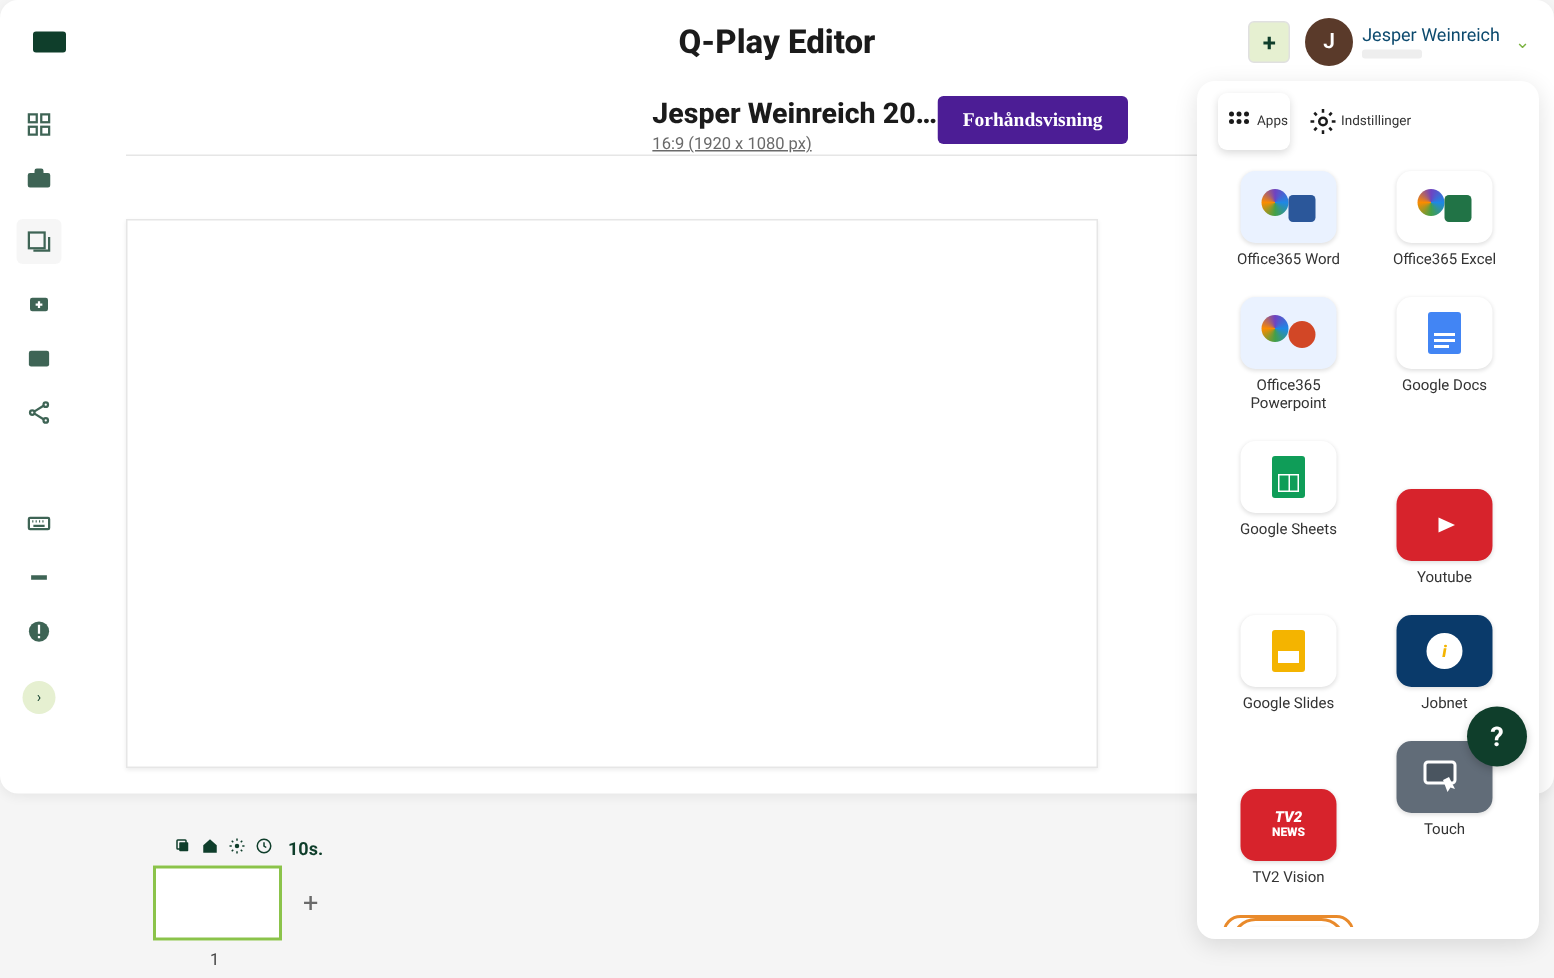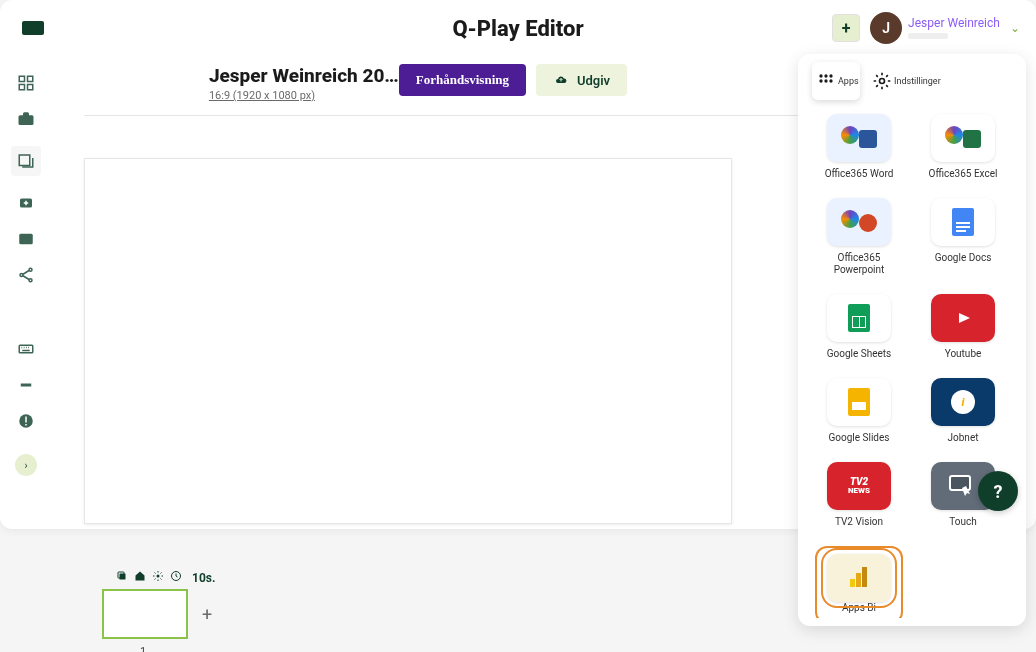--- a/index.html
+++ b/index.html
@@ -34,41 +34,41 @@
   width:28px; height:28px; background:#e6f0d1; border:1px solid #e0e0e0;
   border-radius:4px; display:flex; align-items:center; justify-content:center;
   color:#0f3e2b; font-weight:700; cursor:pointer;
 }
 .avatar {
   width:32px; height:32px; border-radius:50%; background:#5a3a2a;
   color:#fff; display:flex; align-items:center; justify-content:center;
   font-weight:600; font-size:14px;
 }
 .user-wrap{display:flex;align-items:center;gap:6px;cursor:pointer;}
-.user-name { font-size:12px; color:#8b5cf6; line-height:1.1;}
+.user-name { font-size:12px; color:#0c4a6e; line-height:1.1;}
 .user-sub  { width:40px;height:6px;background:#eee;border-radius:2px;margin-top:2px;}
 .chev{color:#7cb342;font-size:12px;margin-left:4px;}
 
 .sidebar {
   position:absolute; top:56px; left:0; width:52px; bottom:0;
   display:flex; flex-direction:column; align-items:center; gap:18px; padding-top:18px;
 }
 .side-icon{width:18px;height:18px;color:#0f3e2b;opacity:.8;display:flex;align-items:center;justify-content:center;cursor:pointer;}
 .side-icon.active{background:#f5f5f5;border-radius:4px;padding:6px;width:30px;height:30px;}
 .side-spacer{height:20px;}
 .side-expand{
   width:22px;height:22px;border-radius:50%;background:#e6f0d1;color:#0f3e2b;
   font-size:10px;display:flex;align-items:center;justify-content:center;cursor:pointer;margin-top:6px;
 }
 
 .main {
   position:absolute; top:56px; left:60px; right:0; bottom:0;
   padding:8px 24px 0 24px;
 }
-.titlebar{display:flex;align-items:flex-start;justify-content:center;border-bottom:1px solid #e6e6e6;padding-bottom:13px;}
+.titlebar{display:flex;align-items:flex-start;justify-content:flex-end;border-bottom:1px solid #e6e6e6;padding-bottom:1px;}
 .doc-title{font-size:19px;font-weight:800;color:#1b1b1b;}
 .doc-sub{font-size:11px;color:#6a6a6a;margin-top:2px;text-decoration:underline;}
 .title-buttons{display:flex;gap:10px;margin-right:260px;}
 .btn{height:32px;padding:0 16px;border-radius:4px;font-size:13px;font-weight:600;display:flex;align-items:center;gap:8px;cursor:pointer;border:1px solid transparent;}
 .btn-primary{background:#4c1d95;color:#fff;font-family:Liberation Serif, serif;}
 .btn-light{background:#eef3de;color:#0f3e2b;}
 .cloud-icon{width:16px;height:12px;}
 
 .canvas{
   margin-top:42px;width:648px;height:366px;background:#fff;
@@ -118,21 +118,21 @@
 
 .fab{
   position:absolute;right:18px;bottom:18px;width:40px;height:40px;border-radius:50%;
   background:#0f3e2b;color:#fff;display:flex;align-items:center;justify-content:center;
   font-size:18px;font-weight:700;cursor:pointer;box-shadow:0 2px 6px rgba(0,0,0,0.2);
 }
 
 
 .tile-white{background:#fff;color:#333;}
 .tile-light{background:#eaf2ff;}
-.tile-red{background:#d7232c;}
+.tile-red{background:#d7232c;margin-top:32px;}
 .tile-navy{background:#0a3a6a;}
 .tile-grey{background:#616c78;}
 .tile-cream{background:#f9f2da;}
 .mini{position:absolute;width:18px;height:18px;border-radius:3px;}
 </style>
 </head>
 <body>
 <div class="app">
 
 <div class="header">
@@ -213,27 +213,20 @@
 </div>
 
 <div class="main">
   <div class="titlebar">
     <div>
       <div class="doc-title">Jesper Weinreich 20…</div>
       <div class="doc-sub">16:9 (1920 x 1080 px)</div>
     </div>
     <div class="title-buttons">
       <div class="btn btn-primary">Forhåndsvisning</div>
-      <div class="btn btn-light">
-        <svg class="cloud-icon" viewBox="0 0 24 24" fill="currentColor">
-              <path d="M19 18H6a4 4 0 010-8 6 6 0 0111.5-1A4.5 4.5 0 0119 18z"></path>
-              <path d="M12 9v6M9 12l3-3 3 3" stroke="#eef3de" stroke-width="2" fill="none"></path>
-            </svg>
-        <span>Udgiv</span>
-      </div>
     </div>
   </div>
 
   <div class="canvas"></div>
 
   <div class="timeline">
     <div class="tl-icons">
       <span><svg viewBox="0 0 24 24" fill="currentColor">
               <rect x="7" y="7" width="12" height="12" rx="1"></rect>
               <rect x="4" y="4" width="12" height="12" rx="1" fill="none" stroke="currentColor" stroke-width="2"></rect>

